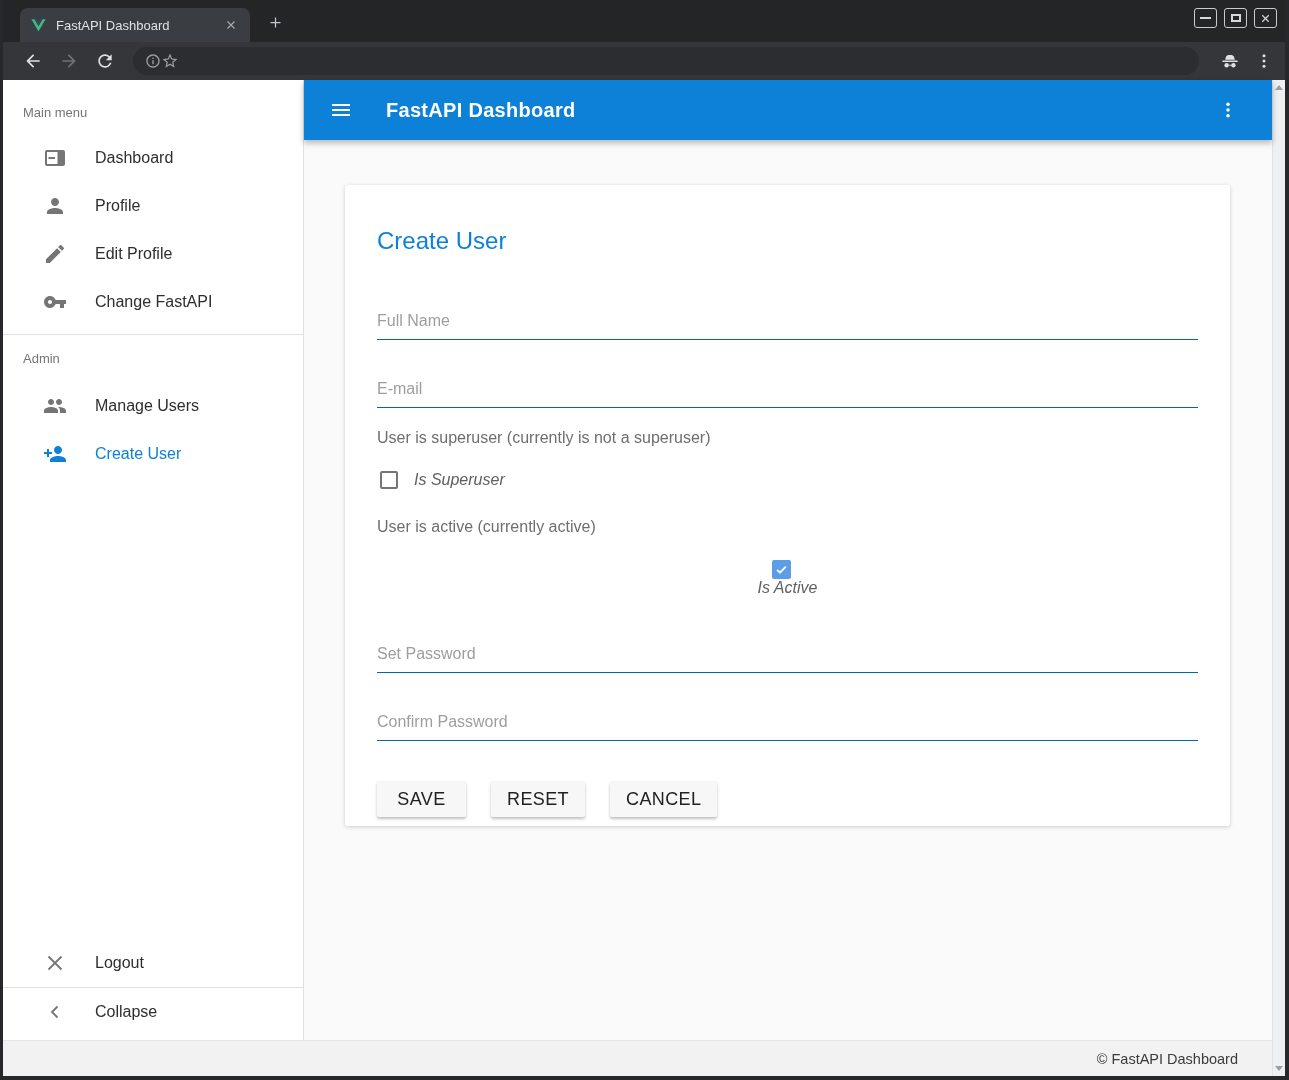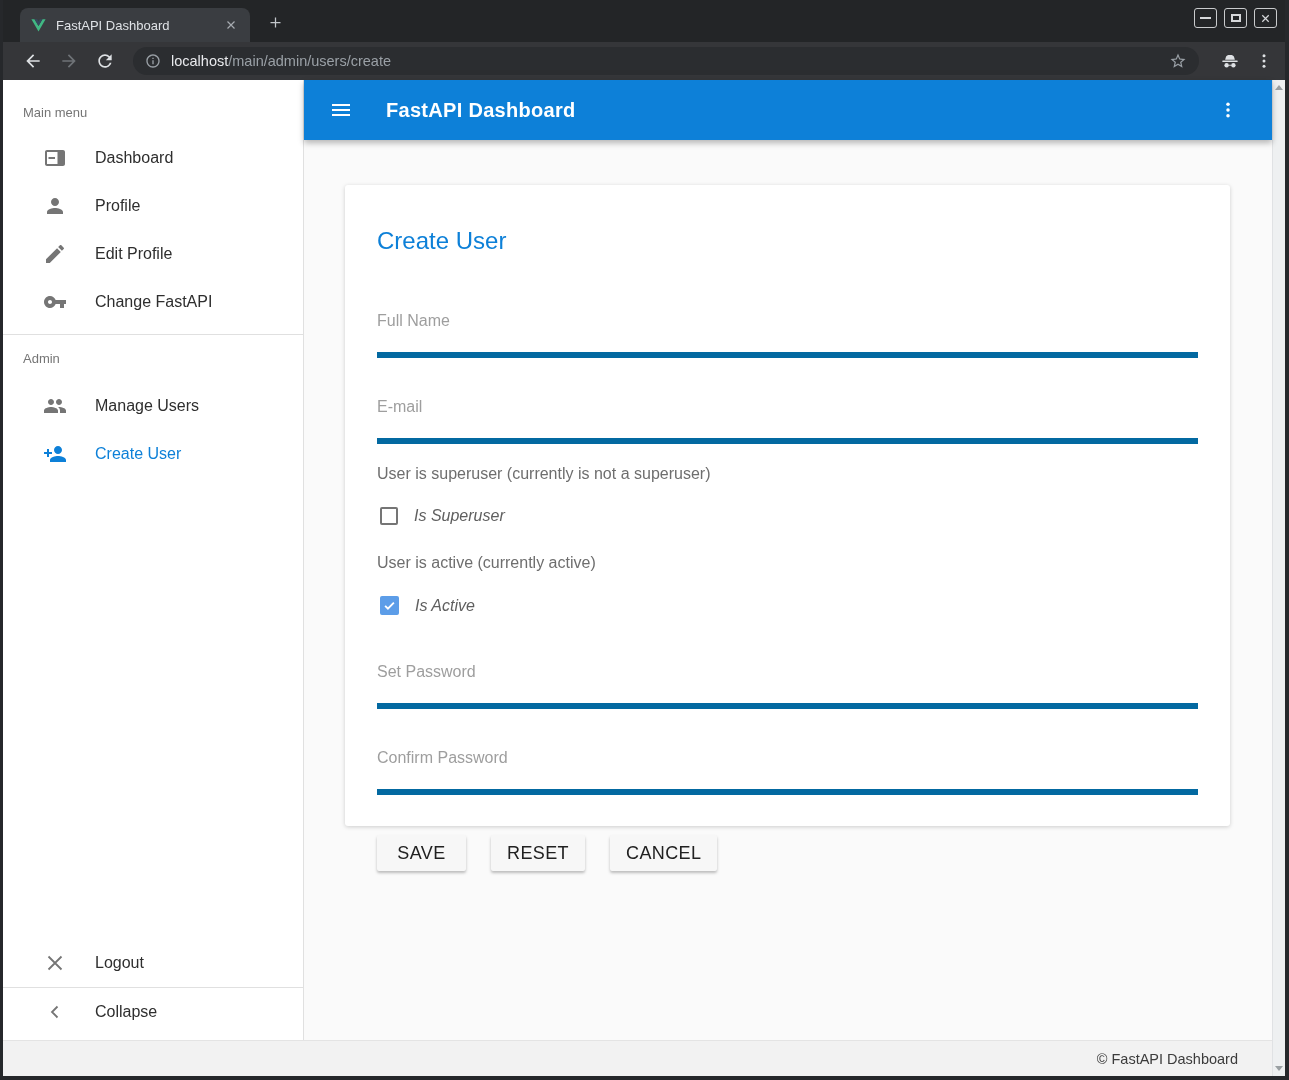--- a/index.html
+++ b/index.html
@@ -73,28 +73,28 @@
   .appbar-kebab { width:20px; height:20px; margin-right:34px; color:#fff; }
   .appbar-kebab svg { width:100%; height:100%; }
 
   .content { flex:1; padding:45px 42px 0 41px; overflow:hidden; }
   .card { background:#fff; border-radius:3px; box-shadow:0 1px 4px rgba(0,0,0,.18);
     height:641px; padding:42px 32px 0; }
   .card-title { margin:0 0 57px; font-size:24px; font-weight:400; color:#0d80d8; }
 
   .tfield { margin-bottom:40px; }
   .tfield input { width:100%; border:none; outline:none; background:transparent;
-    border-bottom:6px solid #0369a1; font-size:16px; color:#212121; padding:0 0 22px;
+    border-bottom:1px solid #0369a1; font-size:16px; color:#212121; padding:0 0 9px;
     font-family:"Liberation Sans", sans-serif; border-radius:0; }
   .tfield input::placeholder { color:#9e9e9e; opacity:1; }
   .tfield.tight { margin-bottom:20px; }
 
   .hint { font-size:16px; color:#6e6e6e; margin:0 0 24px; line-height:19px; }
   .chkrow { display:flex; align-items:center; margin-bottom:28px; }
-  .chkrow.last { margin-bottom:48px; }
+  .chkrow.last { margin-bottom:48px;flex-direction:column; }
   .checkbox { width:18px; height:18px; border:2px solid #757575; border-radius:2px; margin:0 16px 0 3px; flex:none; }
   .checkbox.checked { border:none; width:19px; height:19px; background:#5c9de8; border-radius:2px;
     display:flex; align-items:center; justify-content:center; }
   .checkbox.checked svg { width:15px; height:15px; }
   .chk-label { font-size:16px; color:#5f5f5f;font-style:italic; }
 
   .btn-row { display:flex; margin-top:24px; }
   .btn { height:36px; min-width:89px; margin-right:25px; padding:0 16px;
     background:#f7f7f7; border:none; border-radius:2px; box-shadow:0 2px 3px rgba(0,0,0,.25);
     font-size:18px; font-weight:500; color:#212121; letter-spacing:.4px; cursor:pointer;
@@ -164,21 +164,20 @@
       <svg viewBox="0 0 24 24">
           <path fill="currentColor" d="M17.65 6.35A7.96 7.96 0 0 0 12 4c-4.42 0-7.99 3.58-7.99 8s3.57 8 7.99 8c3.73 0 6.84-2.55 7.73-6h-2.08A5.99 5.99 0 0 1 12 18c-3.31 0-6-2.69-6-6s2.69-6 6-6c1.66 0 3.14.69 4.22 1.78L13 11h7V4l-2.35 2.35z"></path>
         </svg>
     </span>
     <div class="omnibox">
       <span class="info-ic">
         <svg viewBox="0 0 24 24">
             <path fill="currentColor" d="M12 2C6.48 2 2 6.48 2 12s4.48 10 10 10 10-4.48 10-10S17.52 2 12 2zm0 18c-4.41 0-8-3.59-8-8s3.59-8 8-8 8 3.59 8 8-3.59 8-8 8zm-1-13h2v2h-2zm0 4h2v6h-2z"></path>
           </svg>
       </span>
-      <span class="url"><span class="host">localhost</span><span class="path">/main/admin/users/create</span></span>
       <span class="star-ic">
         <svg viewBox="0 0 24 24">
             <path fill="currentColor" d="M22 9.24l-7.19-.62L12 2 9.19 8.63 2 9.24l5.46 4.73L5.82 21 12 17.27 18.18 21l-1.63-7.03L22 9.24zM12 15.4l-3.76 2.27 1-4.28-3.32-2.88 4.38-.38L12 6.1l1.71 4.04 4.38.38-3.32 2.88 1 4.28L12 15.4z"></path>
           </svg>
       </span>
     </div>
     <span class="incog-ic">
       <svg viewBox="0 0 24 24" fill="currentColor">
           <path d="M12 5.5c-2.6 0-4.1.5-4.7 2.9l-.6 2.3h10.6l-.6-2.3c-.6-2.4-2.1-2.9-4.7-2.9z"></path>
           <rect x="3.5" y="11.4" width="17" height="1.7" rx=".85"></rect>

